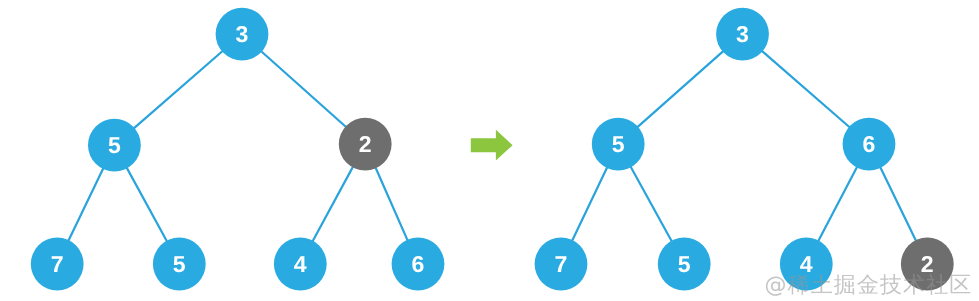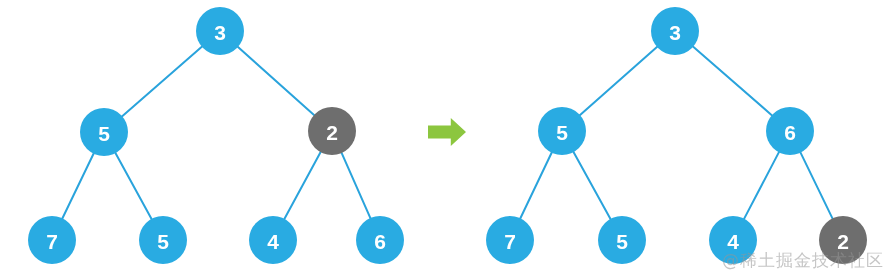--- a/index.html
+++ b/index.html
@@ -42,21 +42,21 @@
   .tree-edge {
     stroke-width: 2;
     fill: none;
     stroke-linecap: round;
   }
   .watermark {
     position: absolute;
     right: 6px;
     bottom: 2px;
     font-family: "DejaVu Sans", sans-serif;
-    font-size: 17px;
+    font-size: 20px;
     letter-spacing: 1px;
     color: rgba(150,150,150,0.55);
     white-space: nowrap;
     user-select: none;
     pointer-events: none;
   }
 </style>
 </head>
 <body>
 

